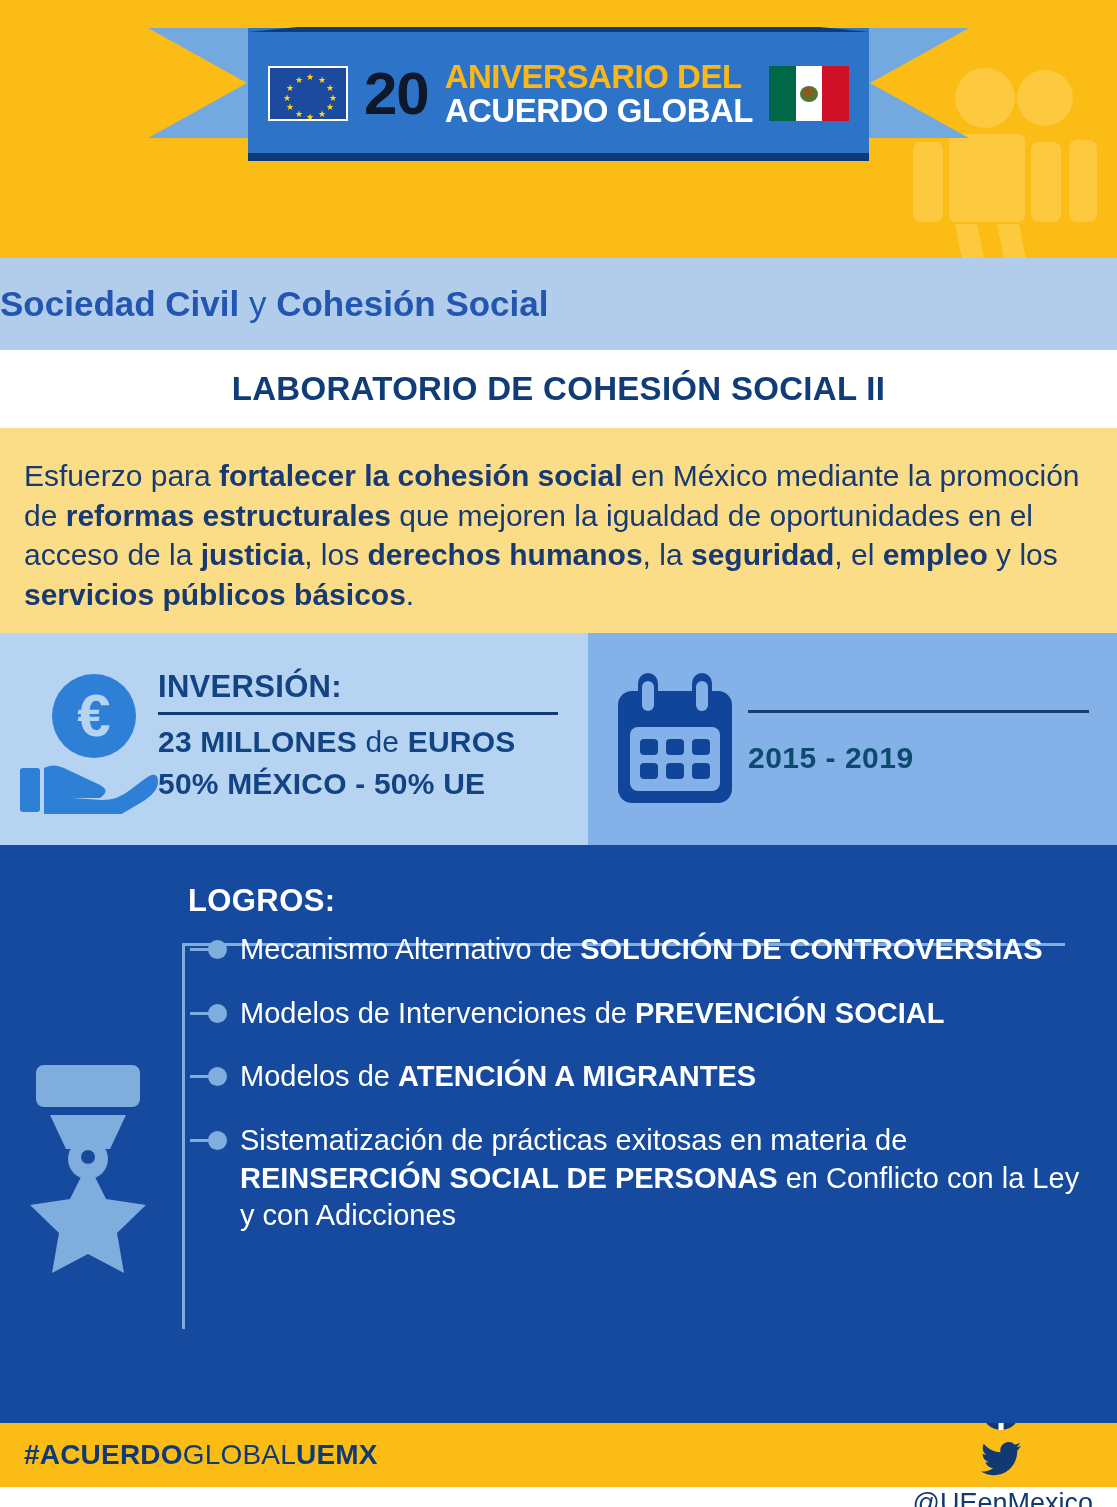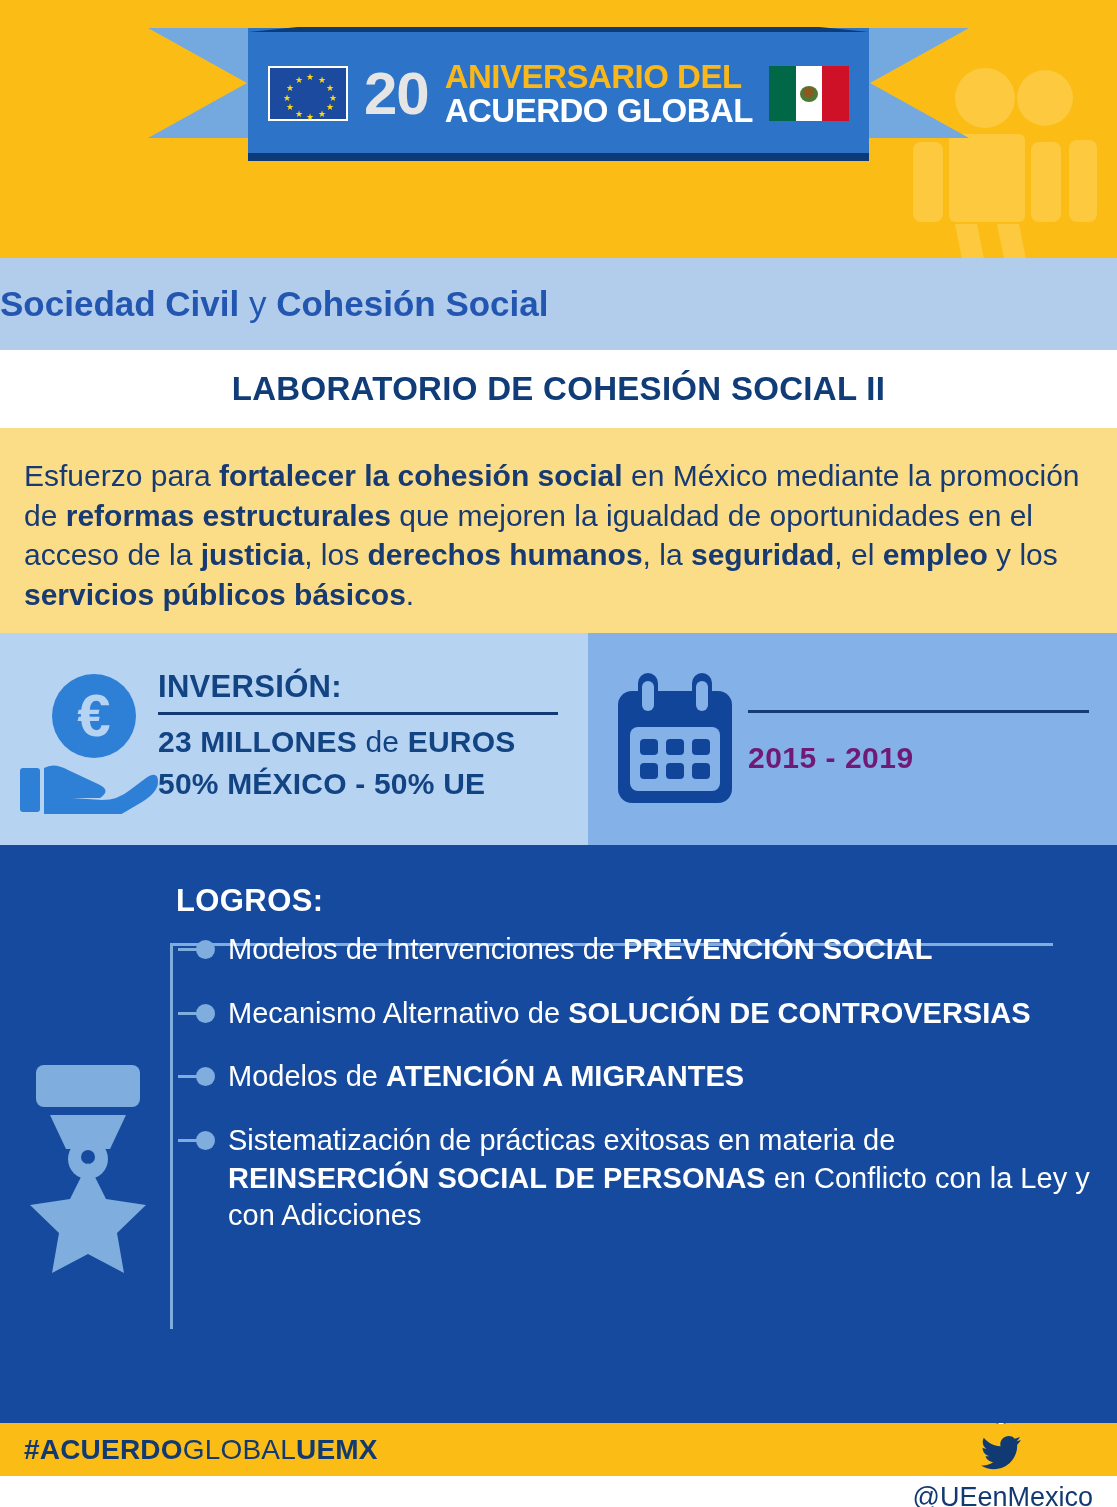--- a/index.html
+++ b/index.html
@@ -83,21 +83,21 @@
   .mx-flag i { display:block; height:100%; flex:1; }
   .mx-flag .g { background:#006847; }
   .mx-flag .w { background:#ffffff; position:relative; }
   .mx-flag .r { background:#ce1126; }
   .mx-flag .eagle {
     position:absolute; left:50%; top:50%; transform:translate(-50%,-50%);
     width:18px; height:16px; border-radius:50%;
     background:radial-gradient(circle at 50% 40%, #8a5a22 0 40%, #4d7a33 41% 100%);
   }
   .num20 {
-    font-size:60px; font-weight:bold; color:#e5e5e5; line-height:1;
+    font-size:60px; font-weight:bold; color:#0f172a; line-height:1;
     letter-spacing:-1px;
   }
   .anivtext { line-height:1.02; }
   .anivtext .l1 { font-size:33px; font-weight:bold; letter-spacing:-0.5px; }
   .anivtext .l2 { font-size:33px; font-weight:bold; color:#ffffff; letter-spacing:-0.5px; }
   .yel { color:#f9b719; }
 
   .pillar {
     position:absolute;
     left:0; right:0; bottom:14px;
@@ -152,29 +152,30 @@
   .dur-body { flex:1; padding-right:28px; }
 
   .ih { font-size:31px; font-weight:bold; letter-spacing:0.3px; }
   .ih.navy { color:#124383; }
   .ih.white { color:#ffffff; }
   .rule { height:3px; margin:7px 0 10px 0; }
   .rule.navy { background:#123b74; }
   .rule.dark { background:#143d73; }
   .iline { font-size:30px; font-weight:bold; color:#124383; margin-bottom:8px; letter-spacing:0.2px; }
   .iline .thin { font-weight:normal; }
-  .dline { font-size:30px; font-weight:bold; color:#701a75; letter-spacing:0.5px; margin-top:28px; }
+  .dline { font-size:30px; font-weight:bold; color:#0c4a6e; letter-spacing:0.5px; margin-top:28px; }
 
   
   .logros {
     background:#154a9e;
     height:578px;
     display:flex;
     padding:38px 18px 10px 18px;
     position:relative;
+    gap:12px;
   }
   .medal { width:150px; flex:none; padding-top:18px; }
   .logros-body { flex:1; padding-left:8px; position:relative; }
   .logros-title {
     font-size:31px; font-weight:bold; color:#ffffff; letter-spacing:0.4px;
     margin-bottom:12px;
   }
   .tree {
     position:absolute;
     left:2px; top:60px; bottom:84px; width:22px;
@@ -196,21 +197,21 @@
     position:absolute; left:0; top:17px; width:22px; height:3px; background:#7fadde;
   }
   ul.bullets li .dot {
     position:absolute; left:18px; top:9px;
     width:19px; height:19px; border-radius:50%; background:#7fadde;
   }
   ul.bullets li b { font-weight:bold; }
 
   
   .footer {
-    height:53px; background:#fbbc15;
+    height:64px; background:#fbbc15;
     display:flex; align-items:center;
     padding:0 24px;
   }
   .hashtag { font-size:28px; letter-spacing:0.2px; color:#123a72; }
   .hashtag .b { font-weight:bold; }
   .hashtag .n { font-weight:normal; }
   .social { margin-left:auto; display:flex; align-items:center; gap:12px;flex-direction:column; }
   .handle { font-size:27px; color:#123a72; margin-left:4px; }
 </style>
 </head>
@@ -342,22 +343,22 @@
     <path d="M32 58 h76 l-16 34 h-44 z" fill="#7fadde"></path>
     <circle cx="70" cy="102" r="20" fill="#7fadde"></circle>
     <circle cx="70" cy="100" r="7" fill="#154a9e"></circle>
     <path d="M70 106 L88 142 L128 148 L99 176 L106 216 L70 197 L34 216 L41 176 L12 148 L52 142 Z" fill="#7fadde"></path>
   </svg>
 
   <div class="logros-body">
     <div class="logros-title">LOGROS:</div>
     <div class="tree"></div>
     <ul class="bullets">
+        <li><span class="stub"></span><span class="dot"></span><span>Mecanismo Alternativo de </span><b>SOLUCIÓN DE CONTROVERSIAS</b></li>
         <li><span class="stub"></span><span class="dot"></span><span>Modelos de Intervenciones de </span><b>PREVENCIÓN SOCIAL</b></li>
-        <li><span class="stub"></span><span class="dot"></span><span>Mecanismo Alternativo de </span><b>SOLUCIÓN DE CONTROVERSIAS</b></li>
         <li><span class="stub"></span><span class="dot"></span><span>Modelos de </span><b>ATENCIÓN A MIGRANTES</b></li>
         <li><span class="stub"></span><span class="dot"></span><span>Sistematización de prácticas exitosas en materia de </span><b>REINSERCIÓN SOCIAL DE PERSONAS</b><span> en Conflicto con la Ley y con Adicciones</span></li>
       </ul>
   </div>
 </div>
 
 <div class="footer">
   <div class="hashtag">
     <span class="b">#ACUERDO</span><span class="n">GLOBAL</span><span class="b">UEMX</span>
   </div>

